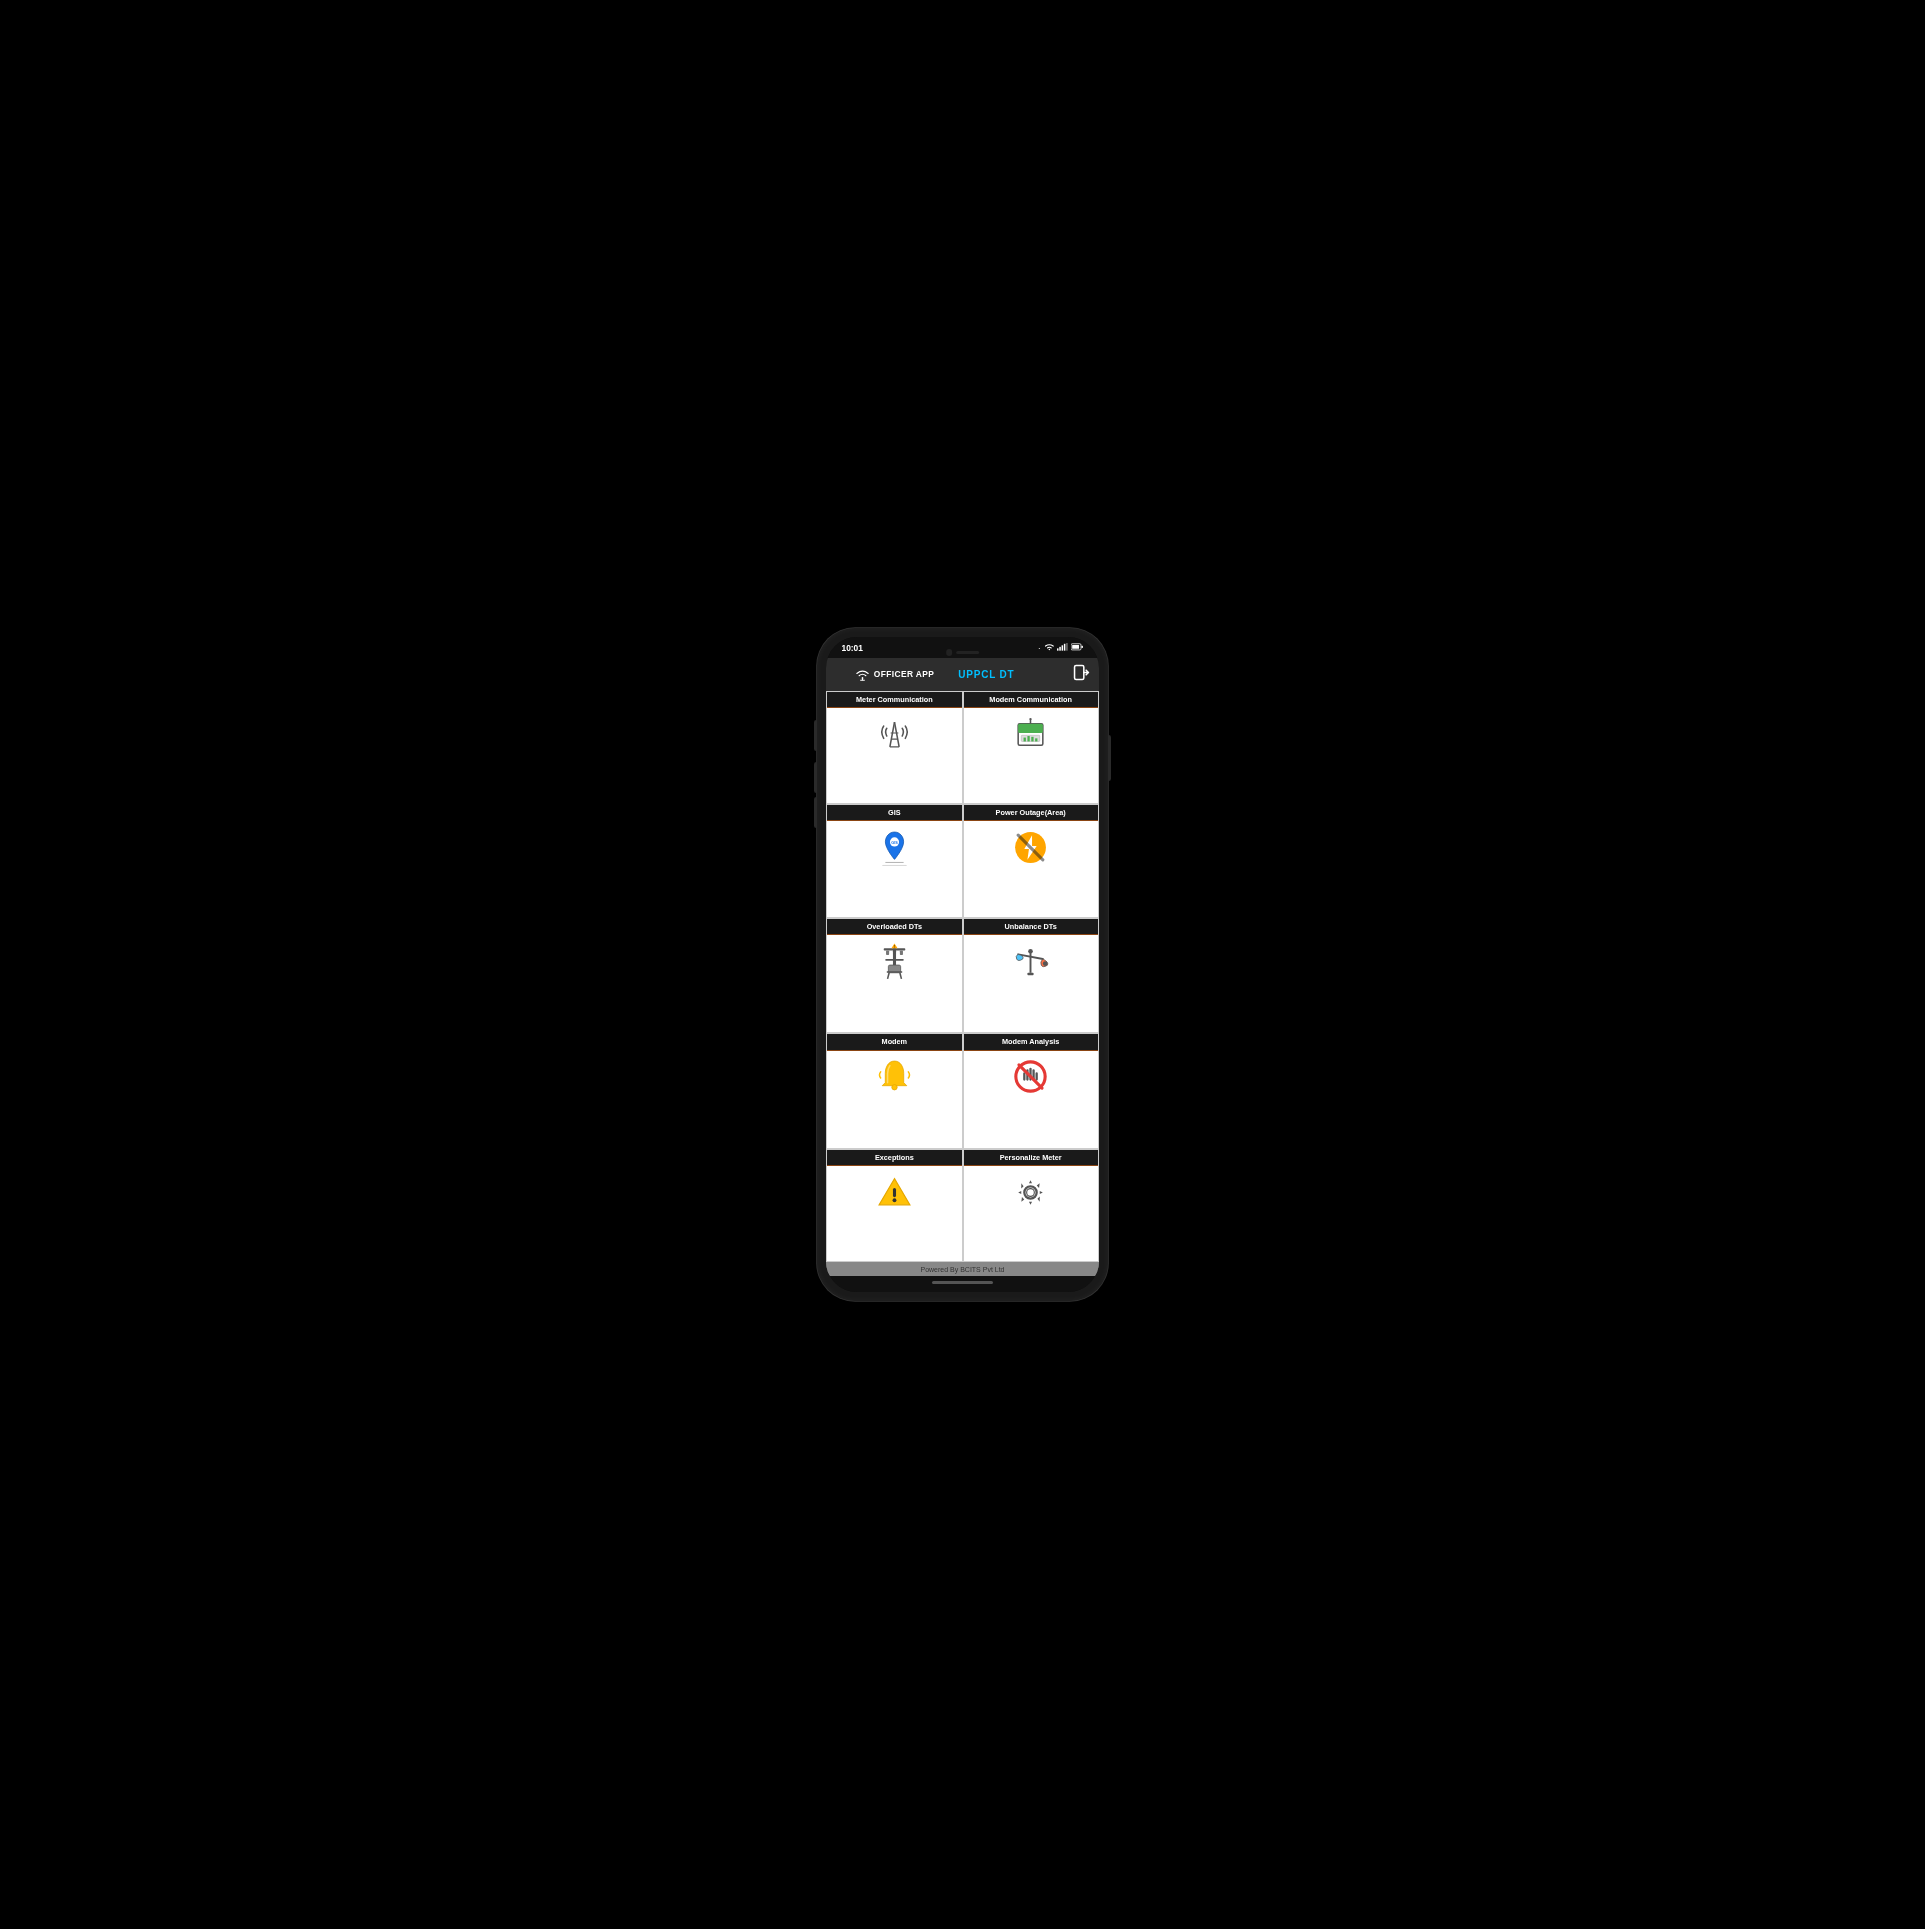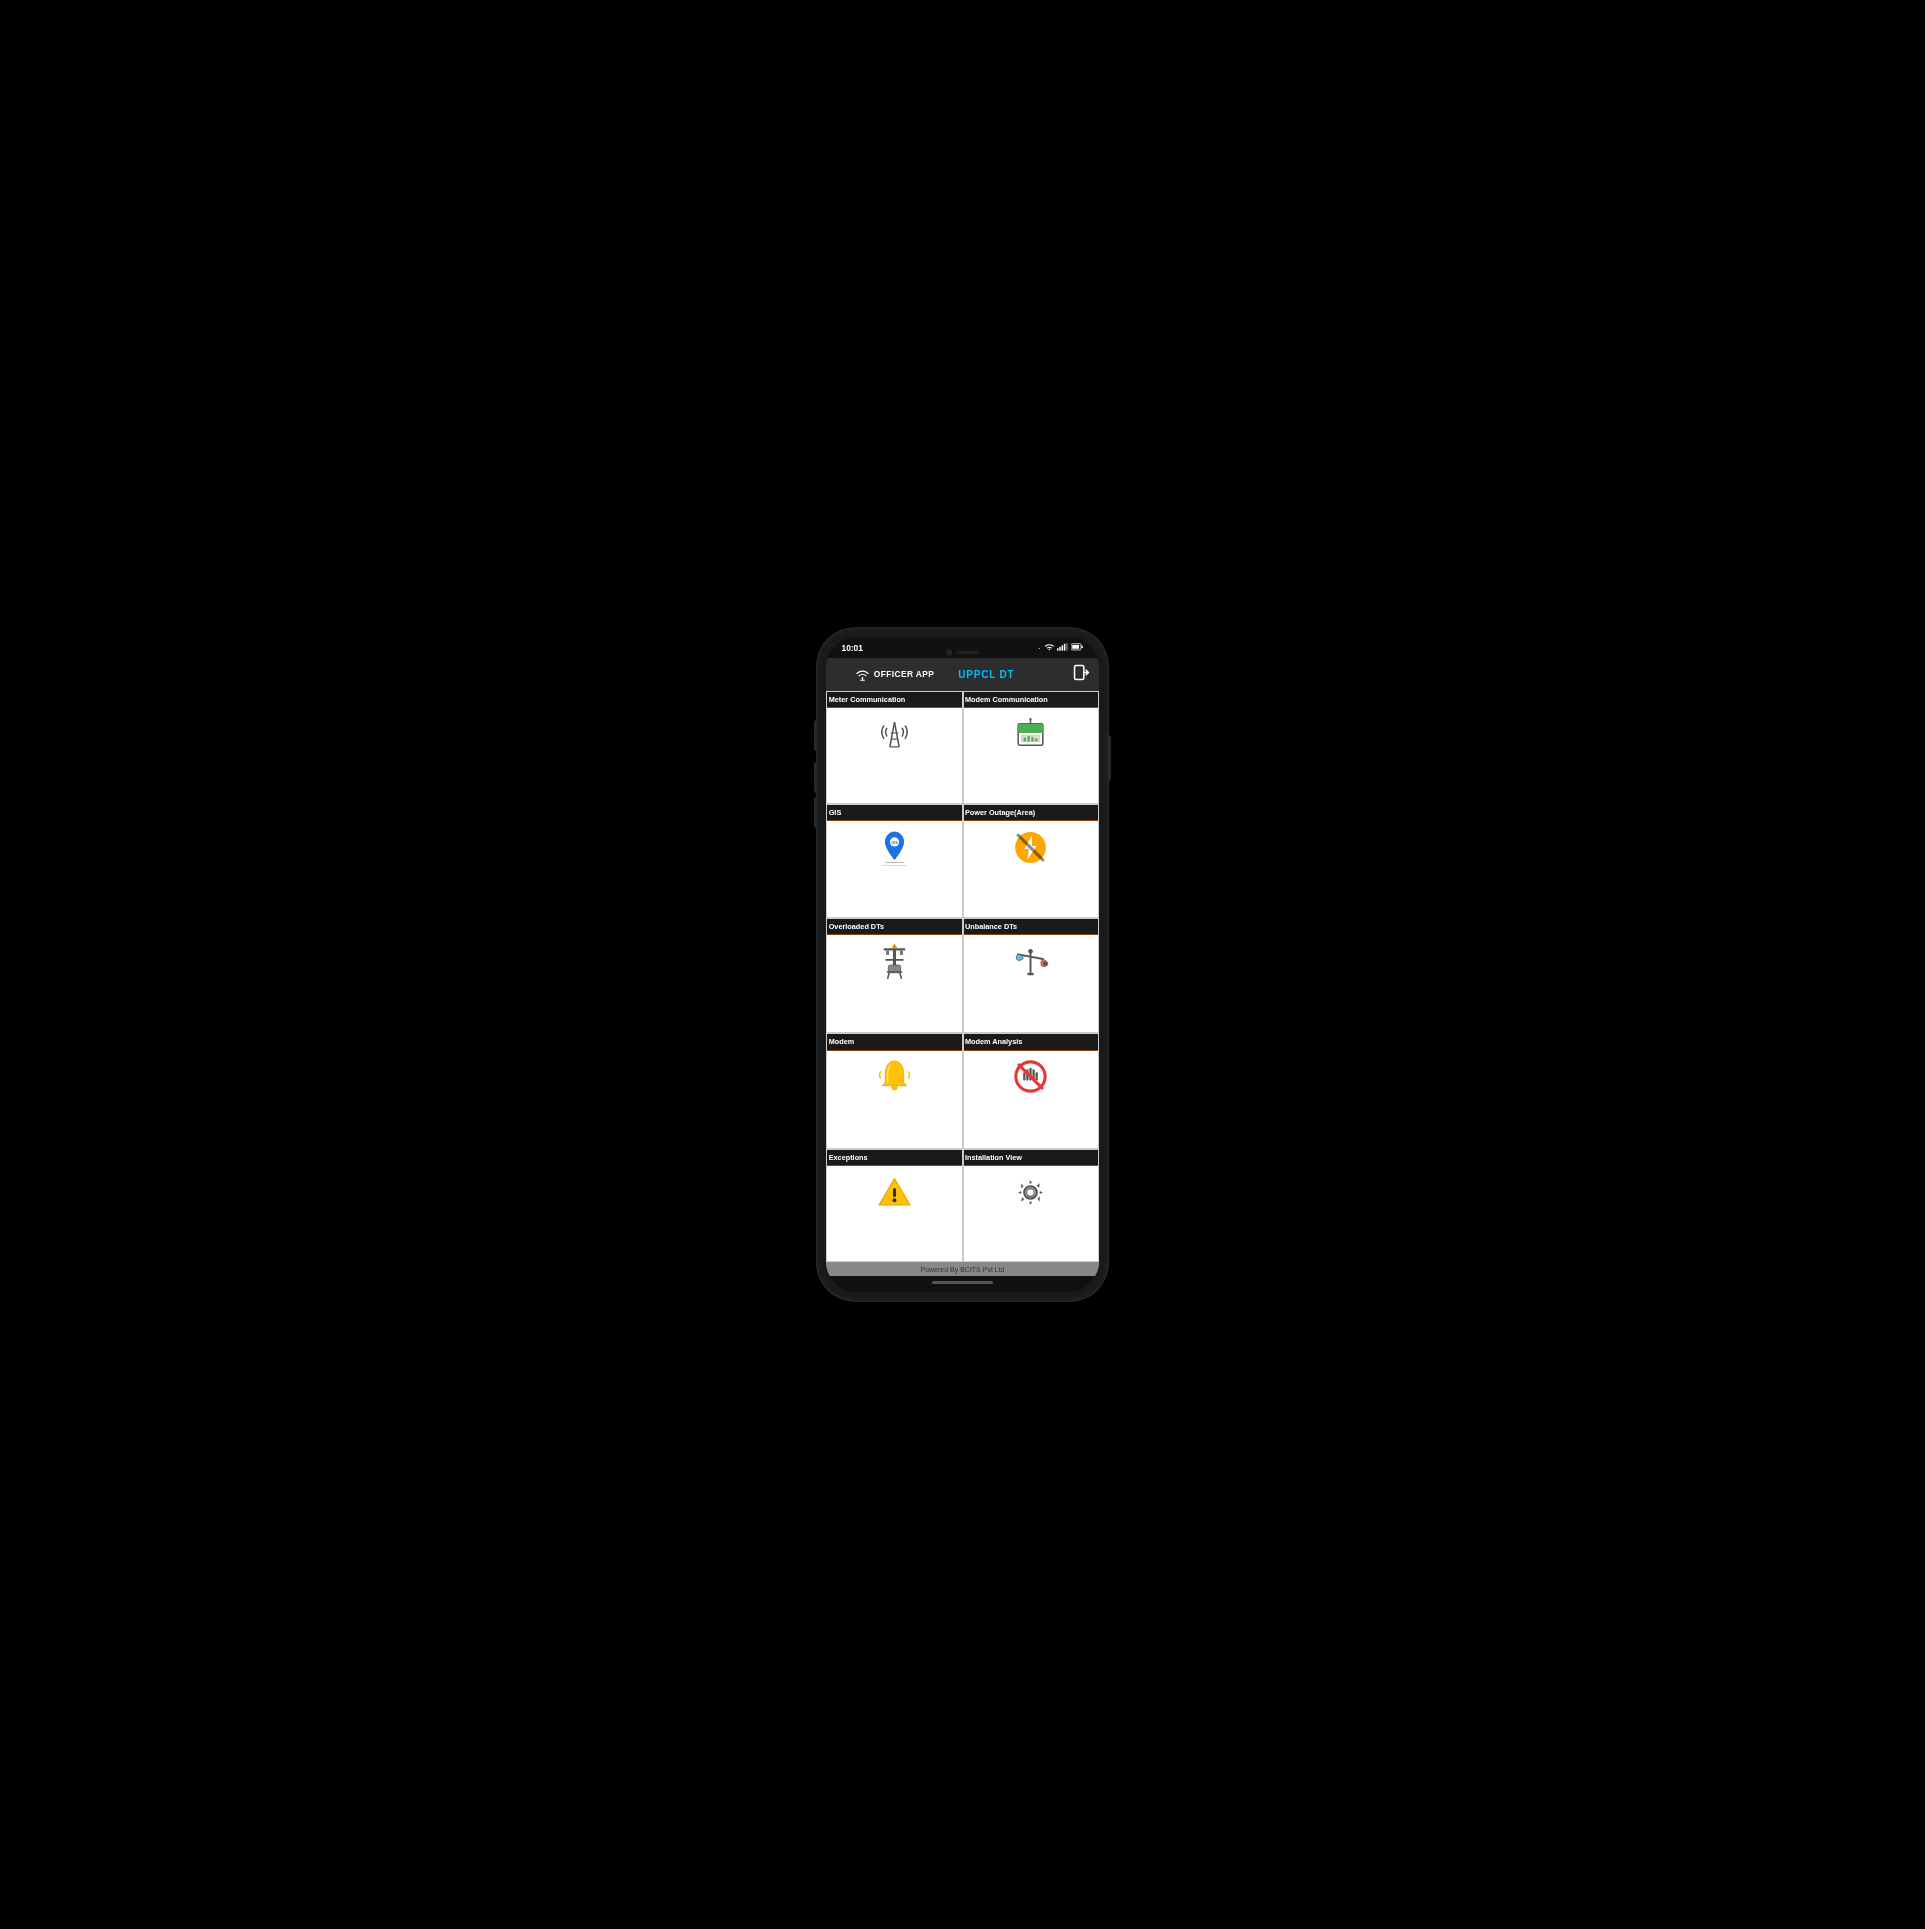--- a/index.html
+++ b/index.html
@@ -182,21 +182,21 @@
       cursor: pointer;
       background: #fff;
     }
 
     .grid-item-label {
       width: 100%;
       background: #1a1a1a;
       color: #fff;
       font-size: 7.3px;
       font-weight: bold;
-      text-align: left;
+      text-align: center;
       padding: 3.1px 1.5px;
       border-bottom: 1.5px solid #8B4513;
     }
 
     .grid-item-icon {
       padding: 7.7px 3.8px;
       font-size: 28px;
       line-height: 1;
       display: flex;
       align-items: center;
@@ -466,21 +466,21 @@
 
               <path d="M24 6 L44 40 L4 40 Z" fill="#FFC107" stroke="#E6A800" stroke-width="1.5"></path>
 
               <rect x="22" y="18" width="4" height="12" rx="2" fill="#333"></rect>
               <circle cx="24" cy="34" r="2.5" fill="#333"></circle>
             </svg>
           </div>
         </div>
 
         <div class="grid-item">
-          <div class="grid-item-label">Installation View</div>
+          <div class="grid-item-label">Personalize Meter</div>
           <div class="grid-item-icon">
             <svg width="37" height="37" viewBox="0 0 48 48">
 
               <circle cx="24" cy="24" r="8" fill="none" stroke="#555" stroke-width="3"></circle>
 
               <path d="M24 8 L26 12 L22 12 Z" fill="#555"></path>
               <path d="M24 40 L26 36 L22 36 Z" fill="#555"></path>
               <path d="M8 24 L12 26 L12 22 Z" fill="#555"></path>
               <path d="M40 24 L36 26 L36 22 Z" fill="#555"></path>
               <path d="M12.1 12.1 L15 15.9 L12 18.9 Z" fill="#555"></path>

